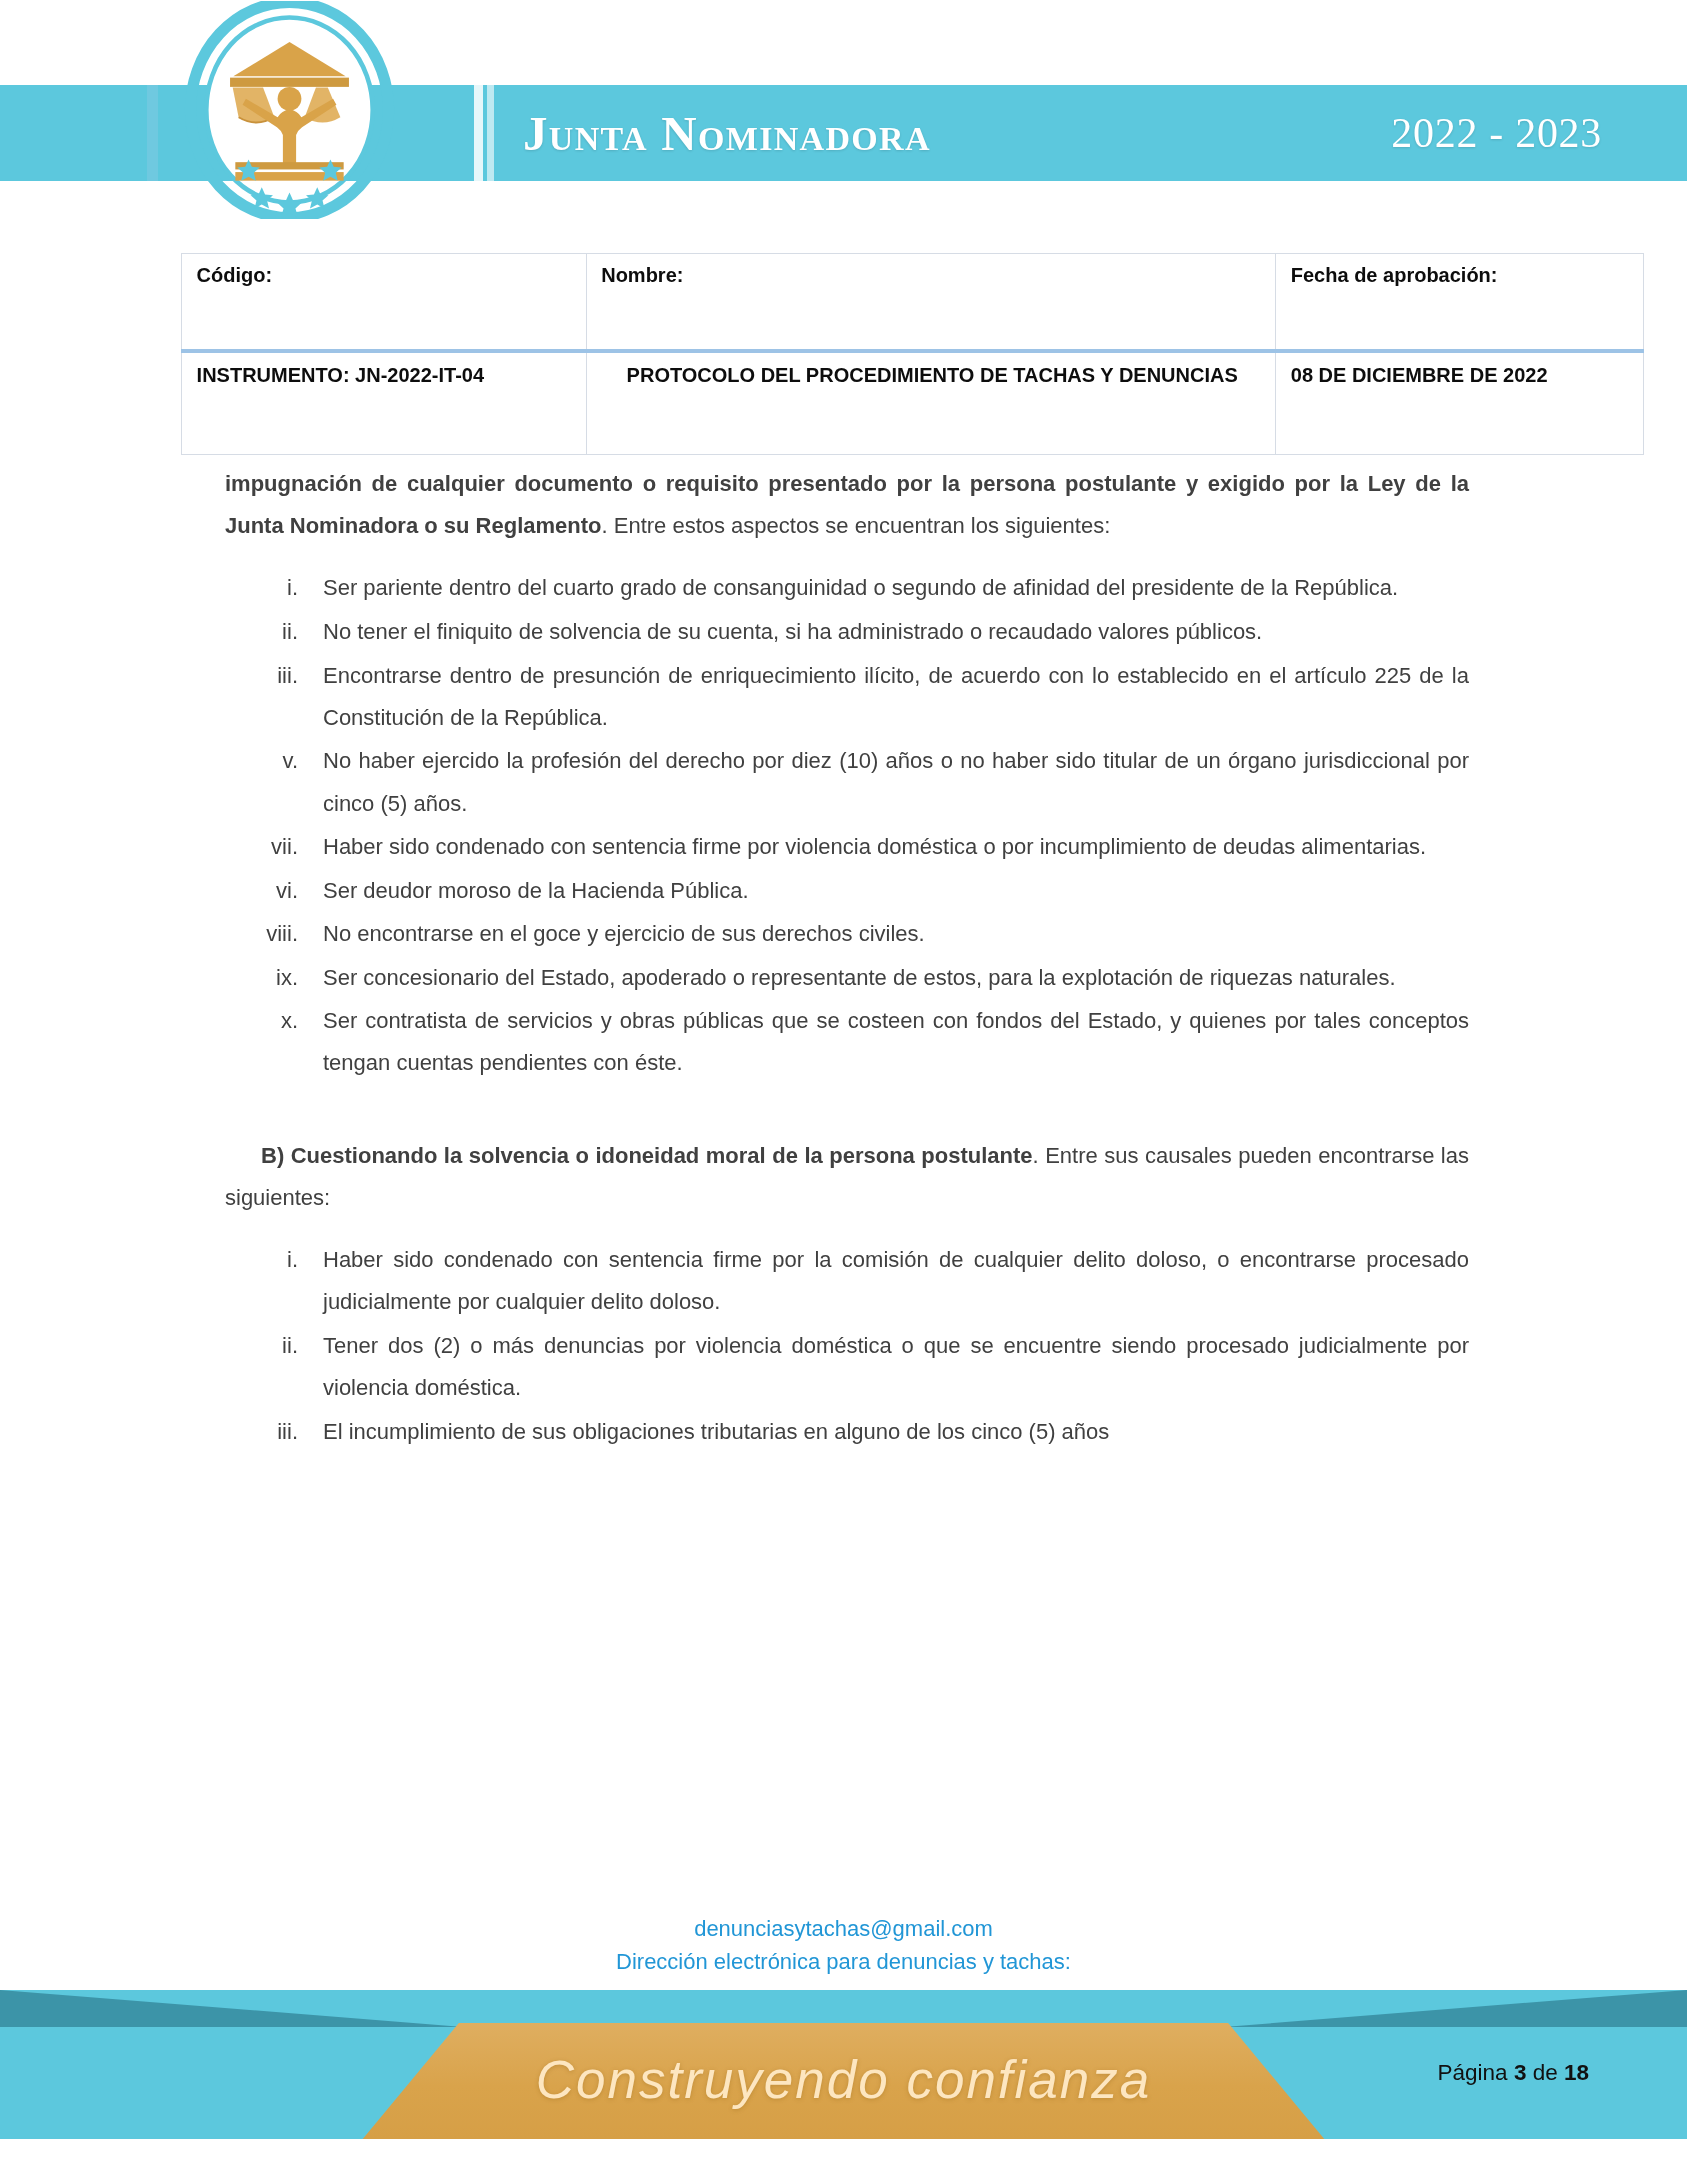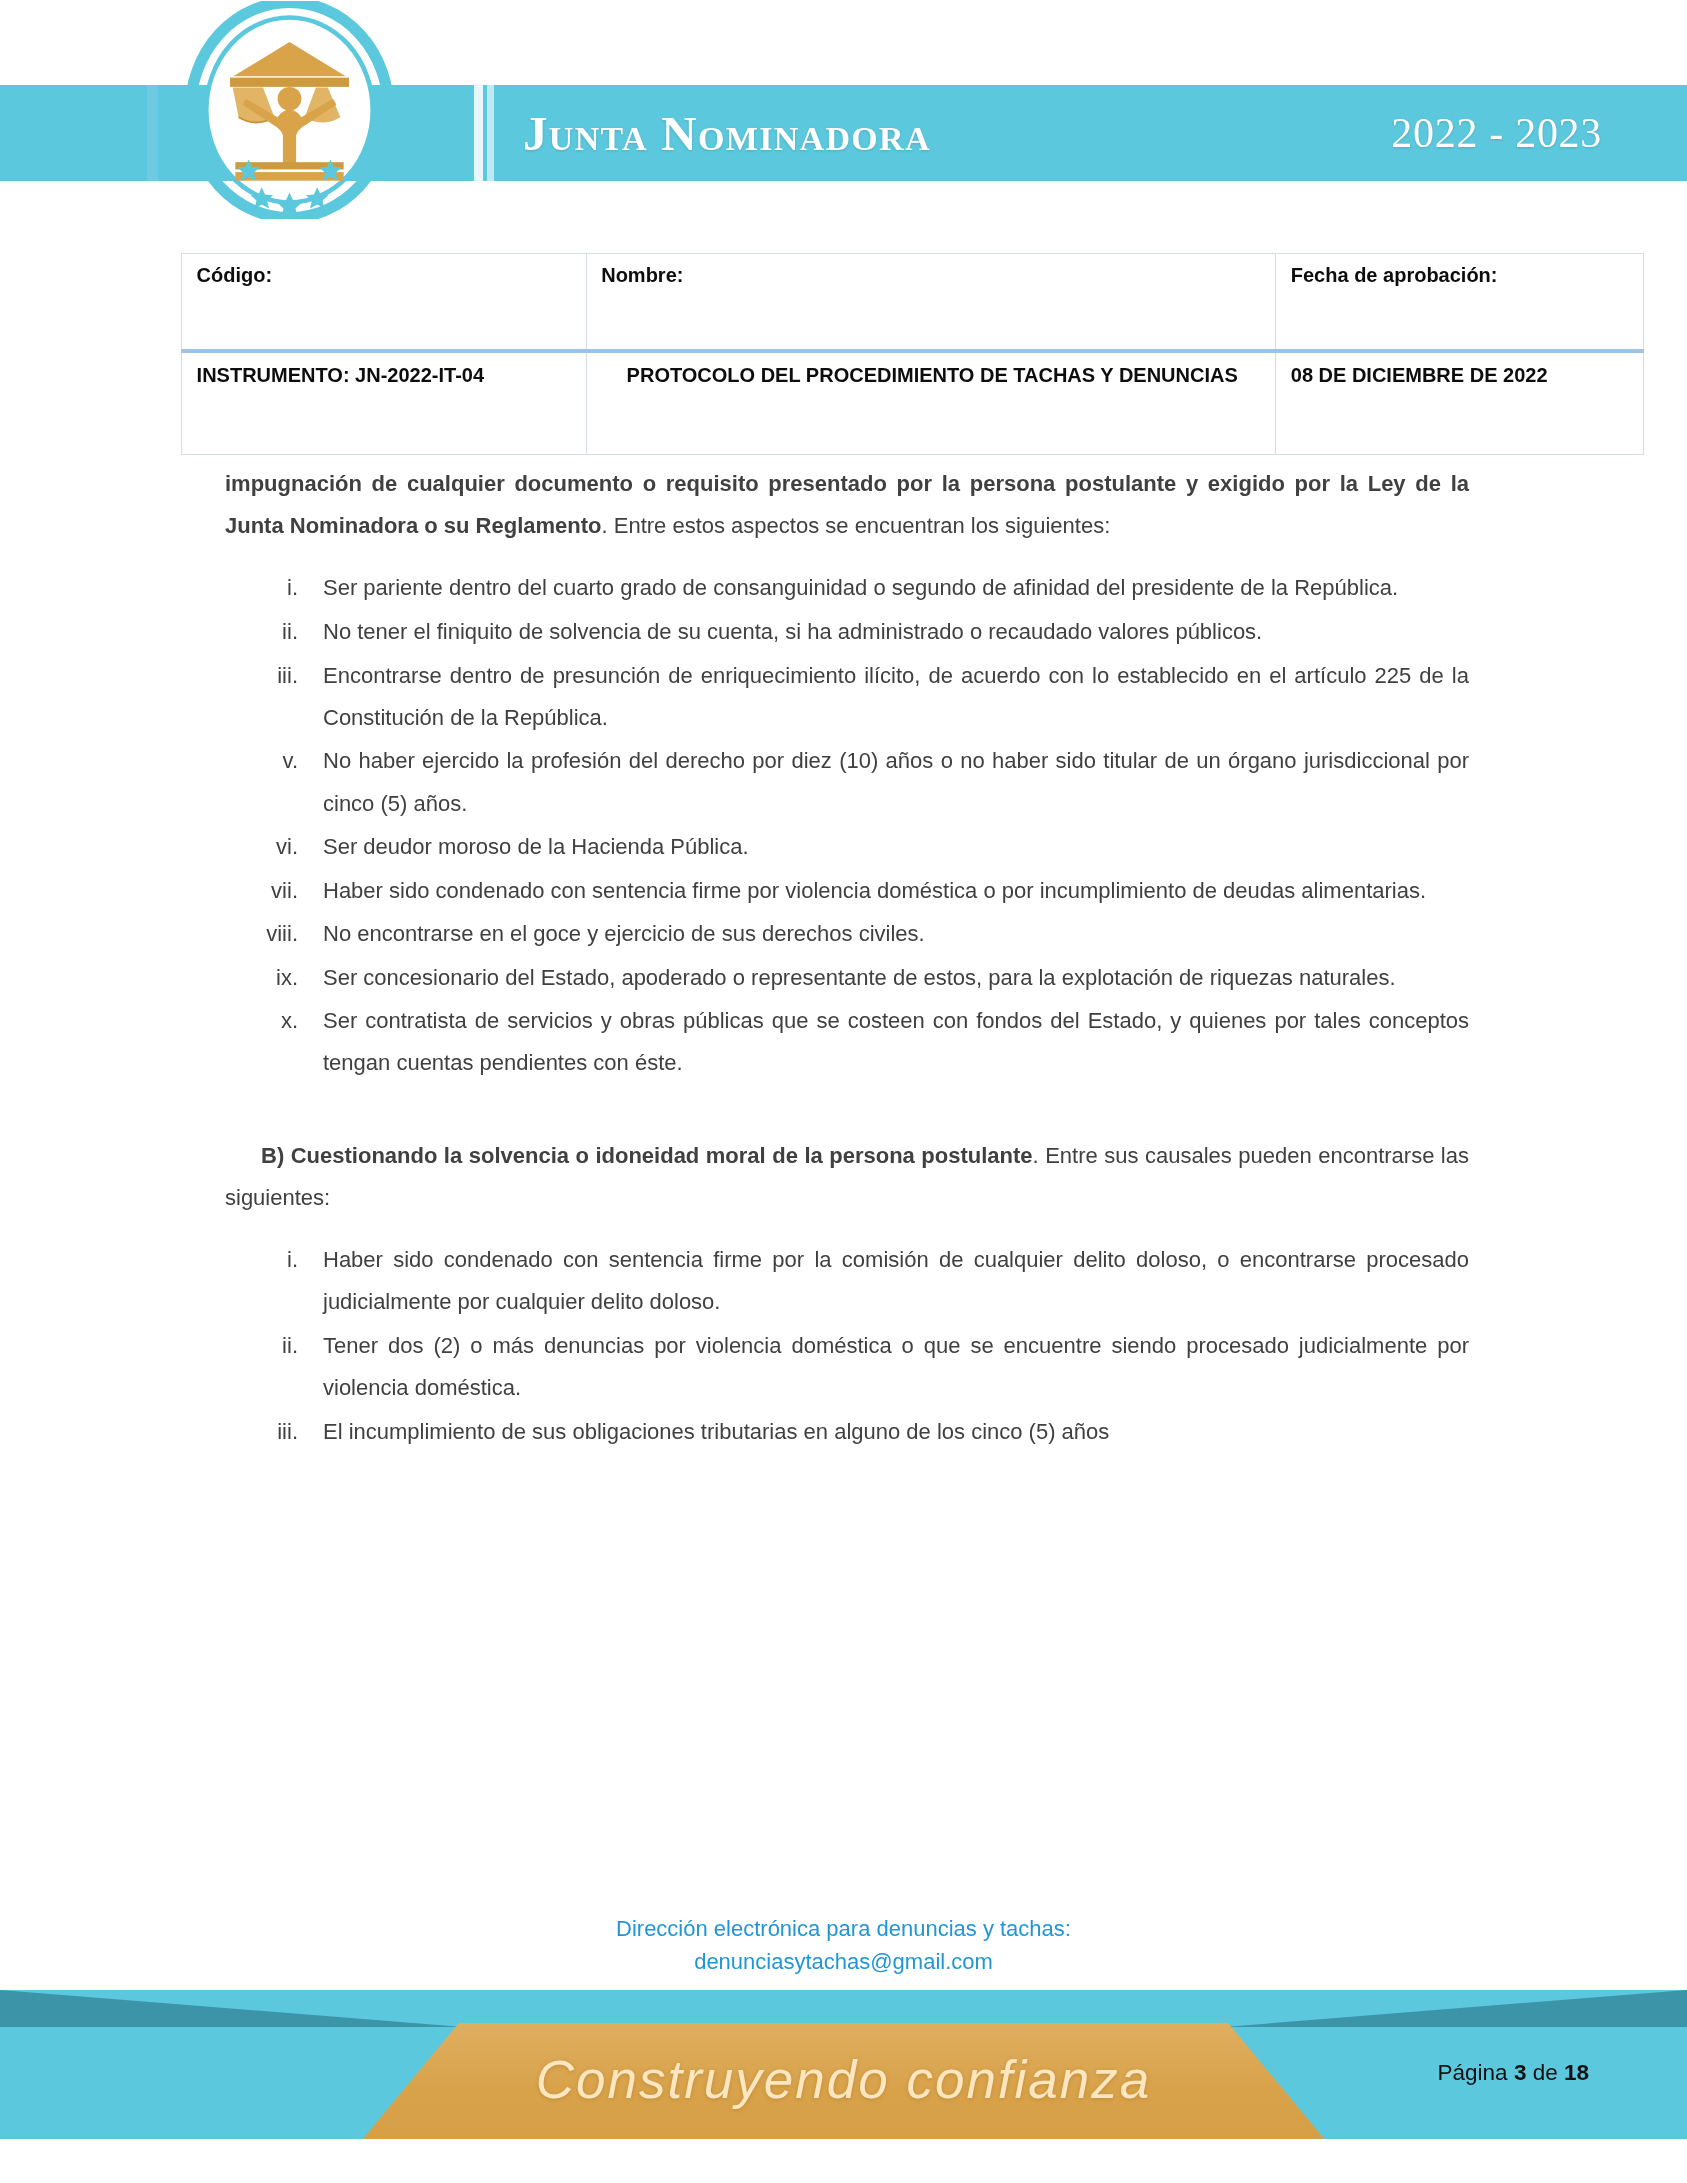--- a/index.html
+++ b/index.html
@@ -317,22 +317,22 @@
 
 <div class="content">
 
   <p class="para"><b>impugnación de cualquier documento o requisito presentado por la persona postulante y exigido por la Ley de la Junta Nominadora o su Reglamento</b><span>. Entre estos aspectos se encuentran los siguientes:</span></p>
 
   <ol class="roman">
     <li><span class="marker">i.</span><span>Ser pariente dentro del cuarto grado de consanguinidad o segundo de afinidad del presidente de la República.</span></li>
     <li><span class="marker">ii.</span><span>No tener el finiquito de solvencia de su cuenta, si ha administrado o recaudado valores públicos.</span></li>
     <li><span class="marker">iii.</span><span>Encontrarse dentro de presunción de enriquecimiento ilícito, de acuerdo con lo establecido en el artículo 225 de la Constitución de la República.</span></li>
     <li><span class="marker">v.</span><span>No haber ejercido la profesión del derecho por diez (10) años o no haber sido titular de un órgano jurisdiccional por cinco (5) años.</span></li>
+    <li><span class="marker">vii.</span><span>Haber sido condenado con sentencia firme por violencia doméstica o por incumplimiento de deudas alimentarias.</span></li>
     <li><span class="marker">vi.</span><span>Ser deudor moroso de la Hacienda Pública.</span></li>
-    <li><span class="marker">vii.</span><span>Haber sido condenado con sentencia firme por violencia doméstica o por incumplimiento de deudas alimentarias.</span></li>
     <li><span class="marker">viii.</span><span>No encontrarse en el goce y ejercicio de sus derechos civiles.</span></li>
     <li><span class="marker">ix.</span><span>Ser concesionario del Estado, apoderado o representante de estos, para la explotación de riquezas naturales.</span></li>
     <li><span class="marker">x.</span><span>Ser contratista de servicios y obras públicas que se costeen con fondos del Estado, y quienes por tales conceptos tengan cuentas pendientes con éste.</span></li>
   </ol>
 
   <p class="para indent-b"><b>B) Cuestionando la solvencia o idoneidad moral de la persona postulante</b><span>. Entre sus causales pueden encontrarse las siguientes:</span></p>
 
   <ol class="roman">
     <li><span class="marker">i.</span><span>Haber sido condenado con sentencia firme por la comisión de cualquier delito doloso, o encontrarse procesado judicialmente por cualquier delito doloso.</span></li>
     <li><span class="marker">ii.</span><span>Tener dos (2) o más denuncias por violencia doméstica o que se encuentre siendo procesado judicialmente por violencia doméstica.</span></li>
@@ -340,22 +340,22 @@
   </ol>
 </div>
 
 <div class="footer">
   <div class="footer-band"></div>
   <div class="notch-left"></div>
   <div class="notch-right"></div>
   <div class="gold-trapezoid"></div>
 
   <div class="footer-email">
+    <div>denunciasytachas@gmail.com</div>
     <div>Dirección electrónica para denuncias y tachas:</div>
-    <div>denunciasytachas@gmail.com</div>
   </div>
 
   <div class="slogan">Construyendo confianza</div>
 
   <div class="page-num">
     <span>Página</span>
     <b>3</b>
     <span>de</span>
     <b>18</b>
   </div>

